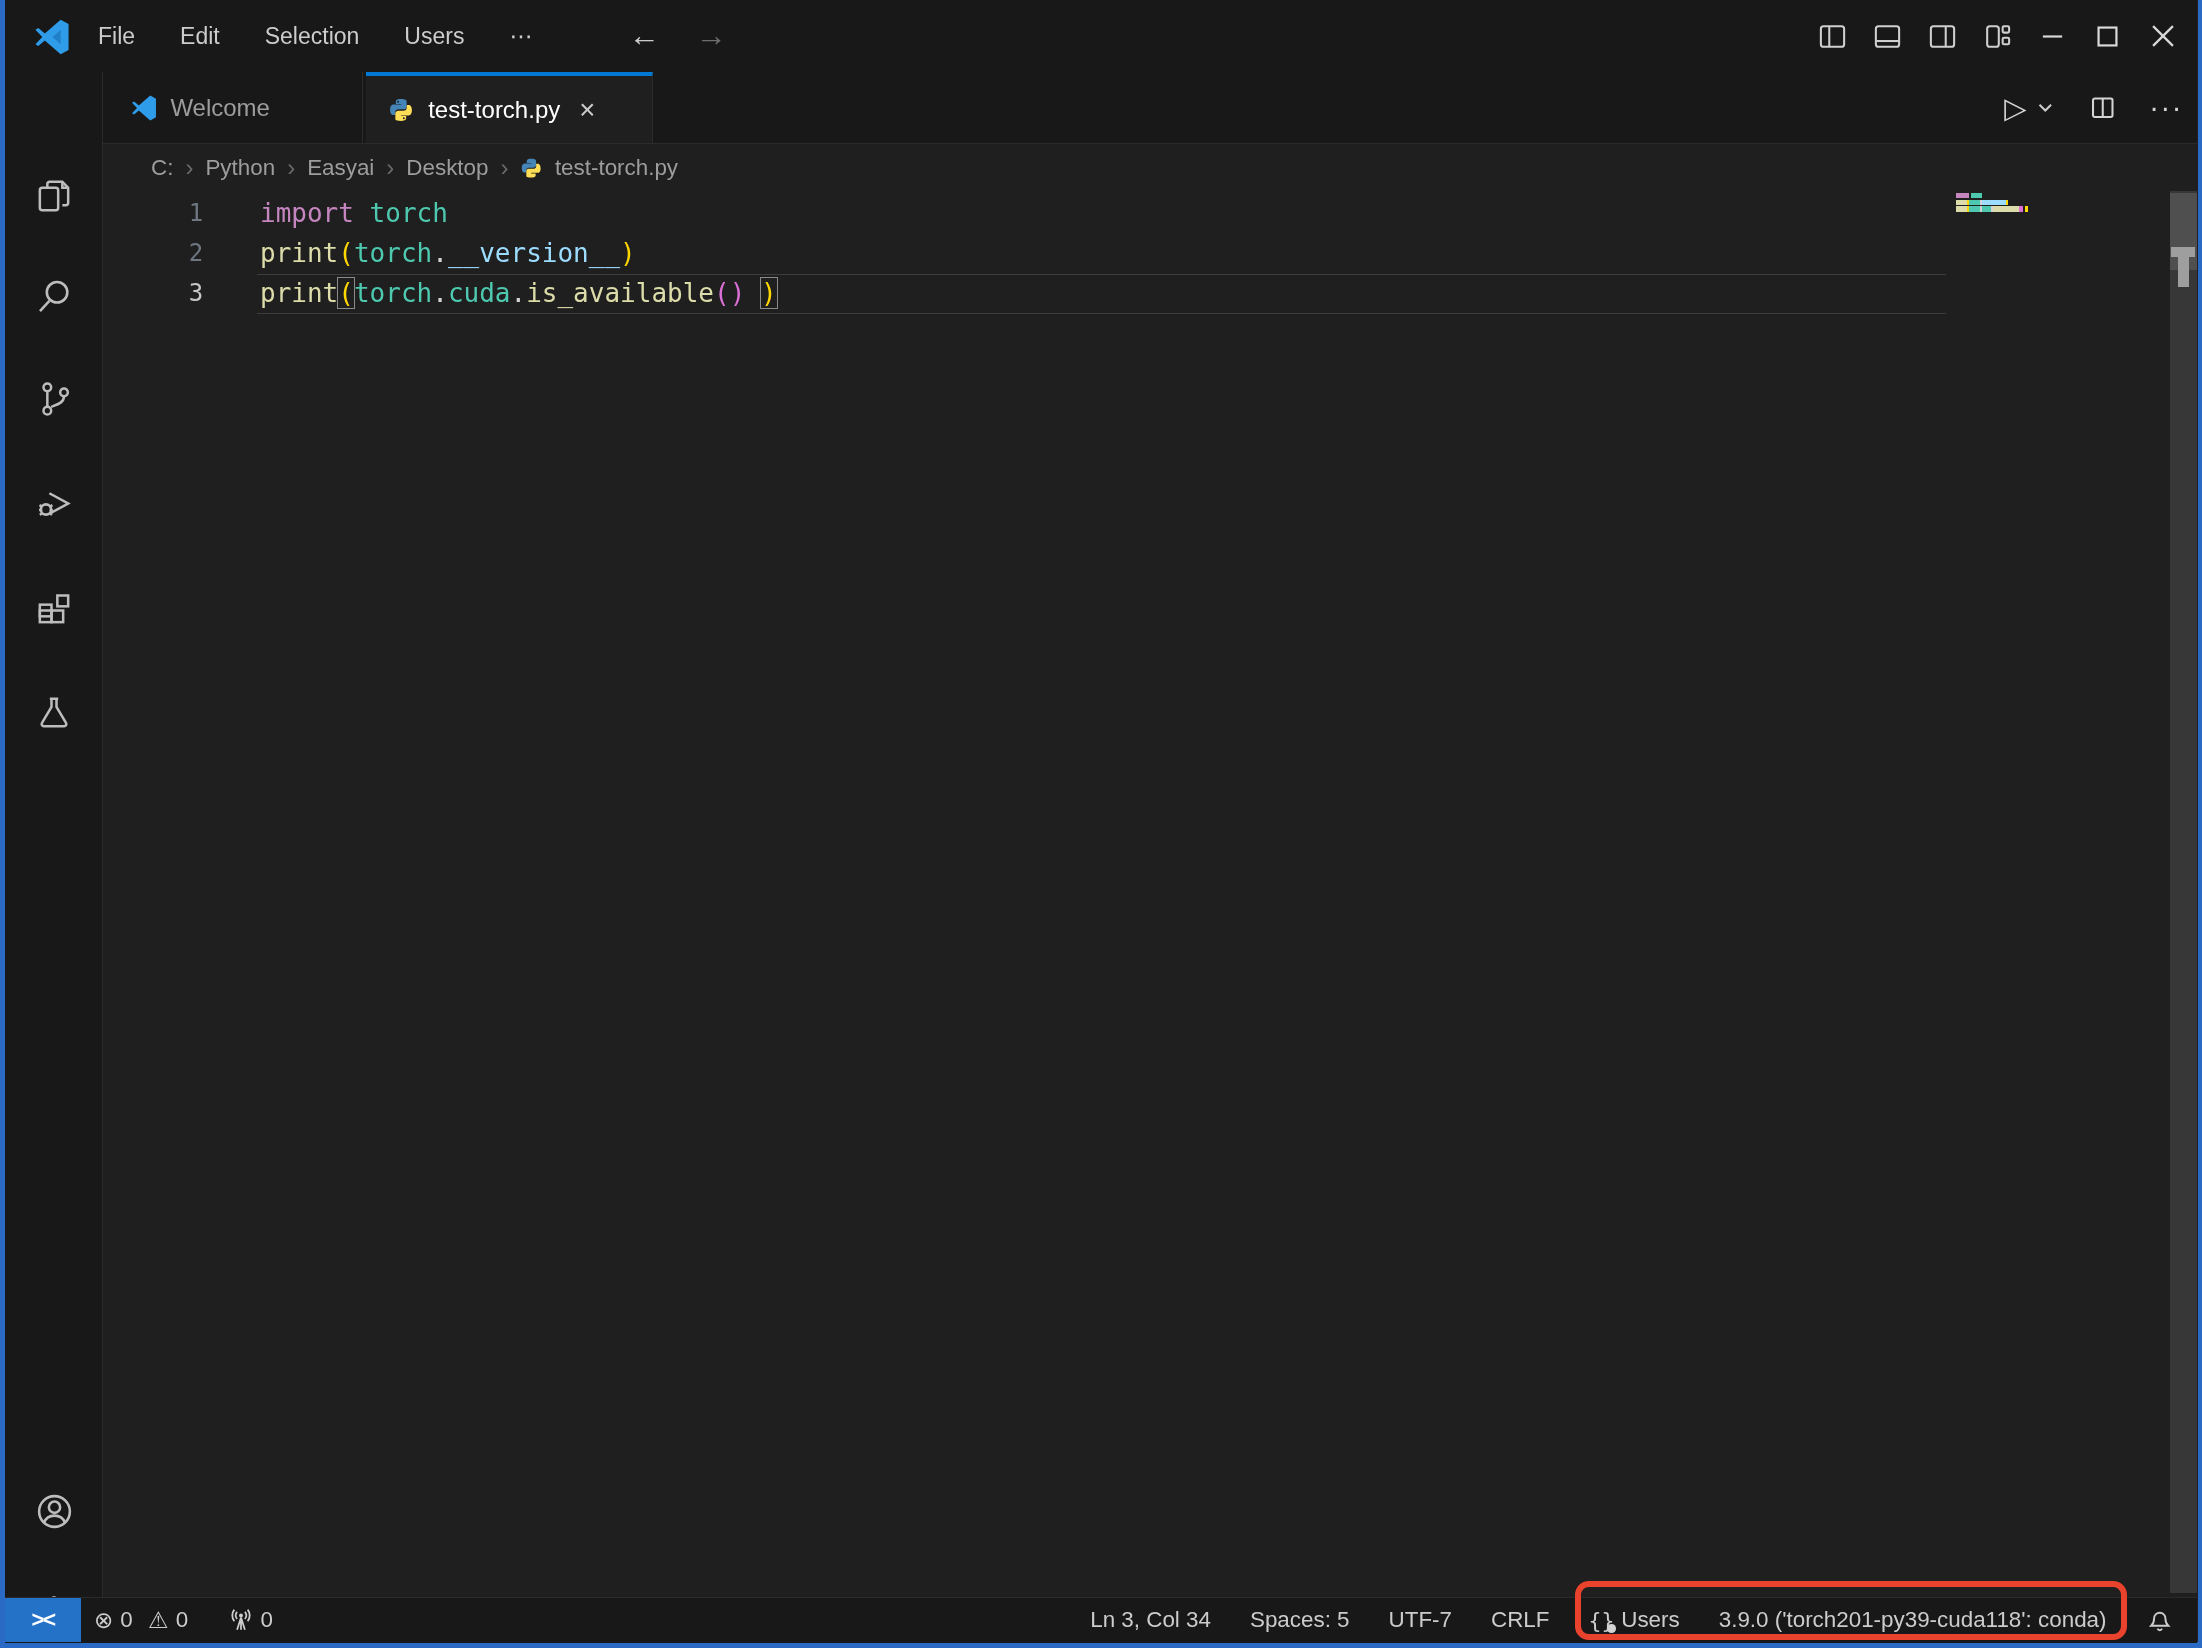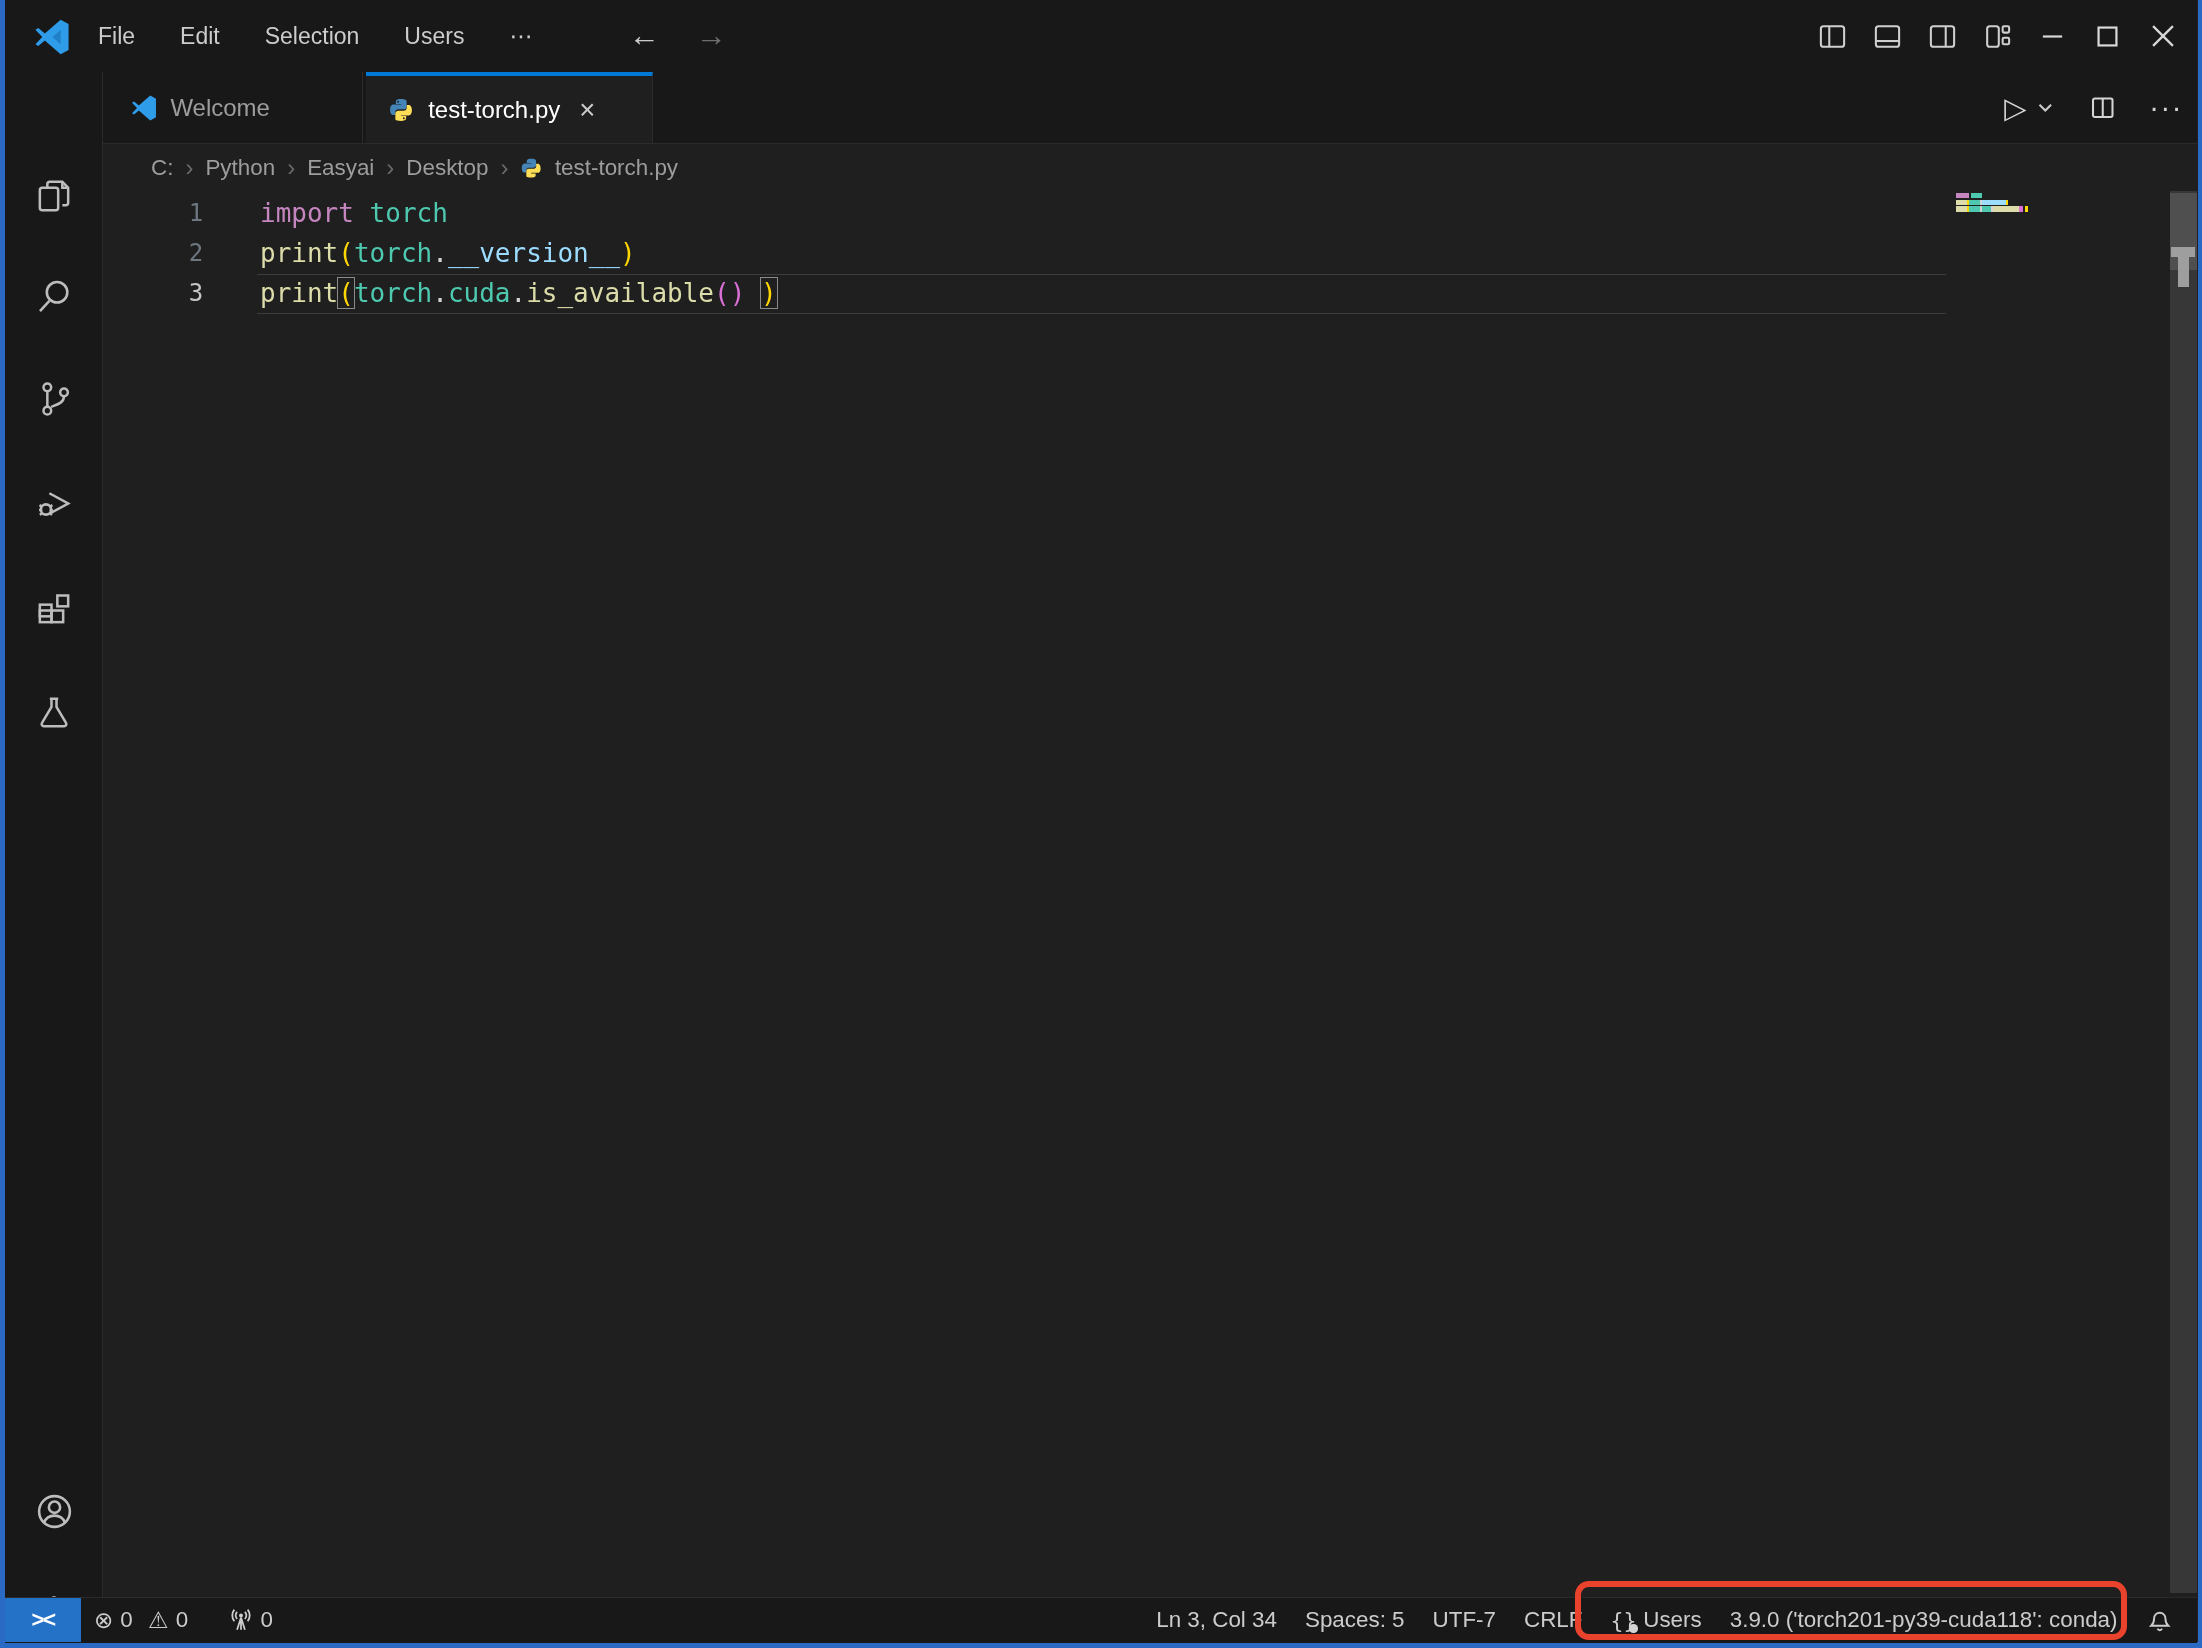--- a/index.html
+++ b/index.html
@@ -64,21 +64,21 @@
   .mouse-cursor { position:absolute; right:1.7px; top:56px; width:24px; height:40px; }
   .mouse-cursor .bar { position:absolute; left:0; top:0; width:24px; height:10.3px; background:#9e9e9e; }
   .mouse-cursor .stem { position:absolute; left:6.9px; top:0; width:10.3px; height:40px; background:#9e9e9e; }
 
   
   .statusbar { position:absolute; left:0; top:1597px; width:2192px; height:46px; background:#181818; border-top:1.7px solid #2b2b2b;
     font-size:22.4px; color:#cccccc; }
   .remote-item { position:absolute; left:0; top:0; width:76px; height:44px; background:#2472c8; color:#ffffff;
     display:flex; align-items:center; justify-content:center; font-weight:bold; font-size:22.4px; letter-spacing:-1.7px; }
   .sb-left { position:absolute; left:89px; top:0; height:44px; display:flex; align-items:center; gap:8.6px; }
-  .sb-right { position:absolute; right:24px; top:0; height:44px; display:flex; align-items:center; gap:28px; }
+  .sb-right { position:absolute; right:24px; top:0; height:44px; display:flex; align-items:center; gap:39px; }
   .sb-item { display:flex; align-items:center; gap:6.9px; }
   .sb-sym { font-family:"DejaVu Sans", sans-serif; font-size:23px; }
   .lang-braces { font-family:"DejaVu Sans Mono", monospace; font-size:21.5px; position:relative; }
   .lang-dot { position:absolute; right:-1.7px; bottom:0px; width:8.6px; height:8.6px; border-radius:50%; background:#d4d4d4; }
 
   
   .annotation-box { position:absolute; left:1570px; top:1581px; width:552px; height:59px;
     border:6px solid #ea432d; border-radius:13.8px; z-index:50; pointer-events:none; }
 
   svg { display:block; }

